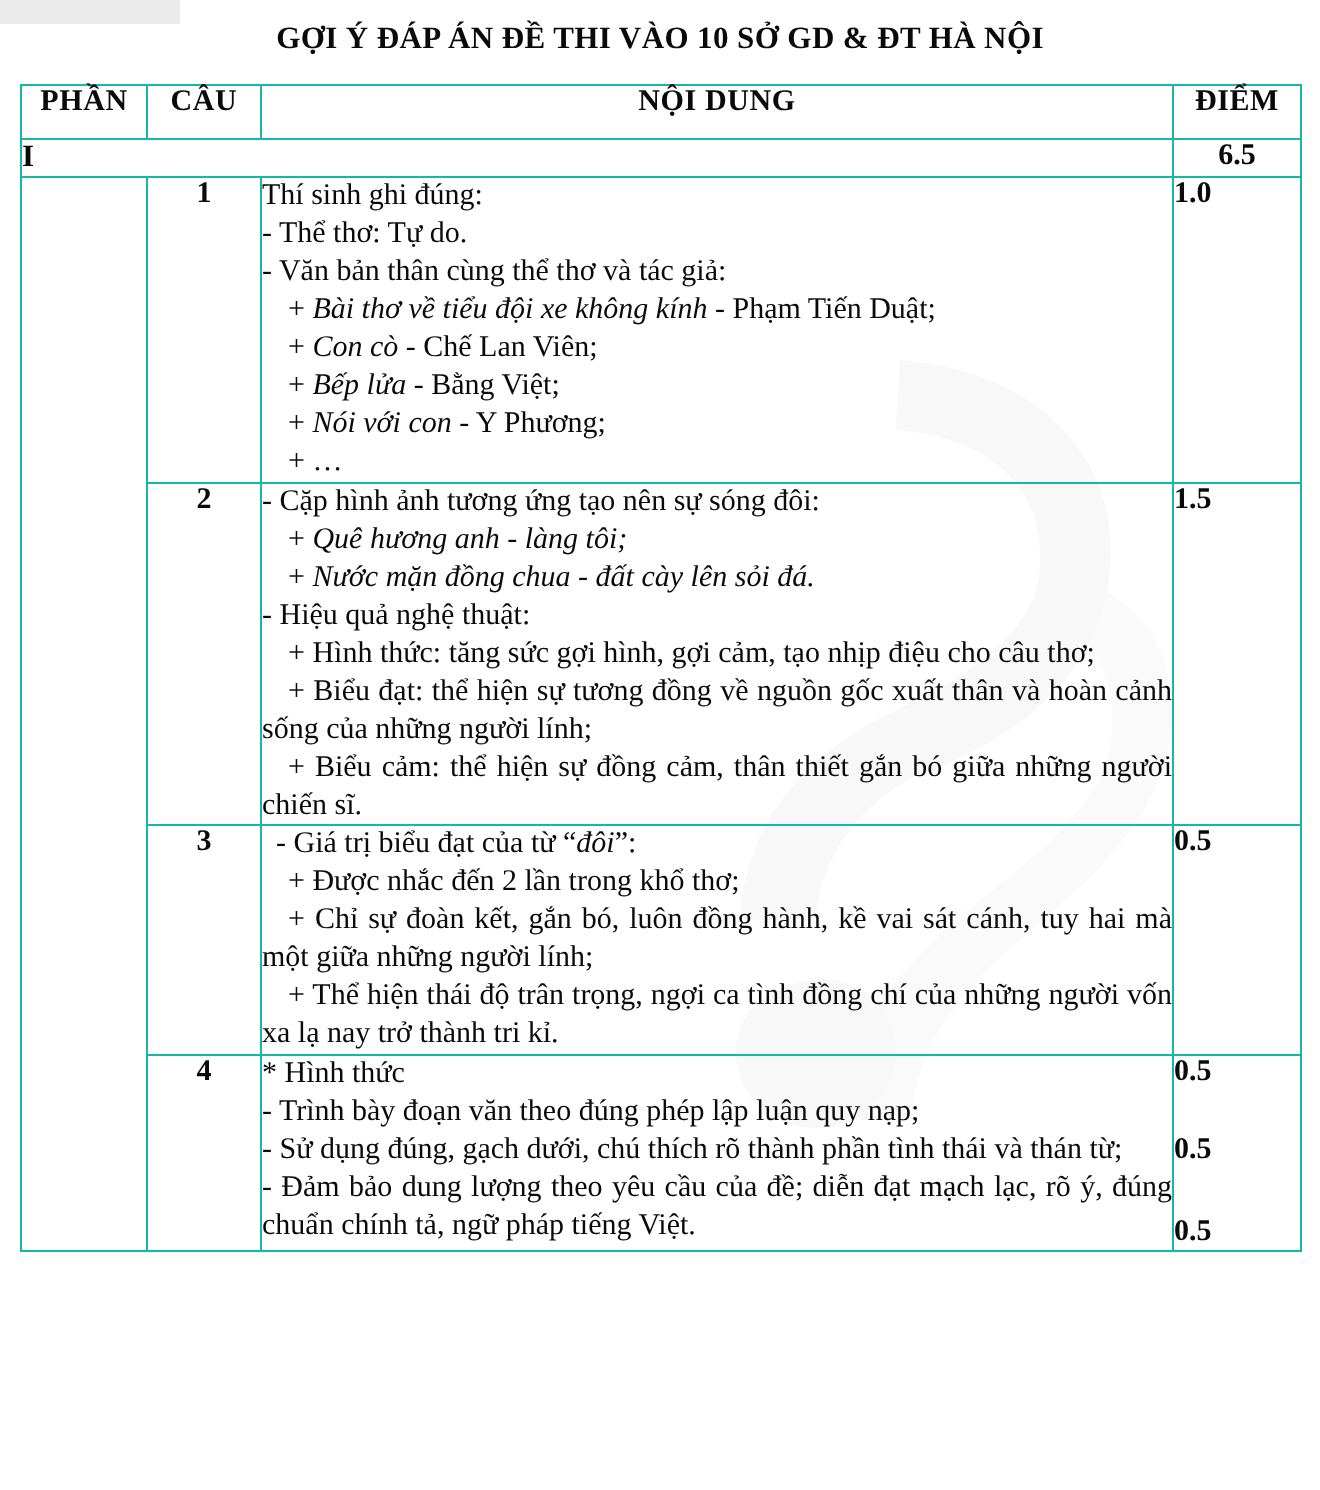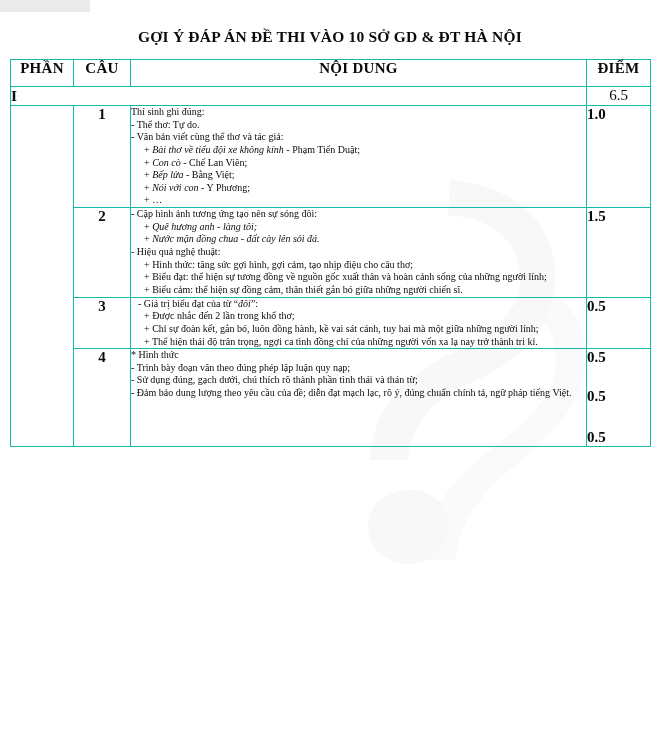--- a/index.html
+++ b/index.html
@@ -42,21 +42,21 @@
 
   .page {
     position: relative;
     z-index: 1;
     padding: 0;
   }
 
   
   .title-block {
     text-align: center;
-    padding-top: 26px;
+    padding-top: 9px;
   }
   .title-line {
     font-weight: bold;
     font-size: 15.5px;
     letter-spacing: 0.2px;
     line-height: 1.42;
     white-space: nowrap;
   }
 
   
@@ -89,41 +89,41 @@
   }
 
   td.part-cell {
     font-weight: bold;
     font-size: 15.5px;
     padding: 2px 0 2px 7px;
     vertical-align: top;
     text-align: left;
   }
   td.part-score {
-    font-weight: normal;
+    font-weight: bold;
     font-size: 15px;
     text-align: center;
     vertical-align: top;
     padding-top: 2px;
   }
 
   td.phan-span {
     border-top: none;
   }
 
   td.cau-num {
     text-align: center;
     font-weight: bold;
     font-size: 15px;
     vertical-align: middle;
   }
 
   td.content {
     padding: 3px 6px 4px 6px;
-    font-size: 10px;
+    font-size: 15px;
     line-height: 1.265;
     text-align: justify;
     text-justify: inter-word;
   }
   td.content .ln { display: block; white-space: normal; }
   td.content .ln.nojust { text-align: left; }
   td.content .ind { display: inline-block; width: 13px; }
   td.content i { font-style: italic; }
   td.content b { font-weight: normal; }
 
@@ -180,21 +180,21 @@
           <td class="part-cell" colspan="3">I</td>
           <td class="part-score">6.5</td>
         </tr>
 
         <tr>
           <td class="phan-span" rowspan="4"></td>
           <td class="cau-num">1</td>
           <td class="content">
             <span class="ln nojust">Thí sinh ghi đúng:</span>
             <span class="ln nojust">- Thể thơ: Tự do.</span>
-            <span class="ln nojust">- Văn bản viết cùng thể thơ và tác giả:</span>
+            <span class="ln nojust">- Văn bản thân cùng thể thơ và tác giả:</span>
             <span class="ln nojust"><span class="ind"></span>+ <i>Bài thơ về tiểu đội xe không kính</i> - Phạm Tiến Duật;</span>
             <span class="ln nojust"><span class="ind"></span>+ <i>Con cò</i> - Chế Lan Viên;</span>
             <span class="ln nojust"><span class="ind"></span>+ <i>Bếp lửa</i> - Bằng Việt;</span>
             <span class="ln nojust"><span class="ind"></span>+ <i>Nói với con</i> - Y Phương;</span>
             <span class="ln nojust"><span class="ind"></span>+ …</span>
           </td>
           <td class="score">1.0</td>
         </tr>
 
         <tr>

